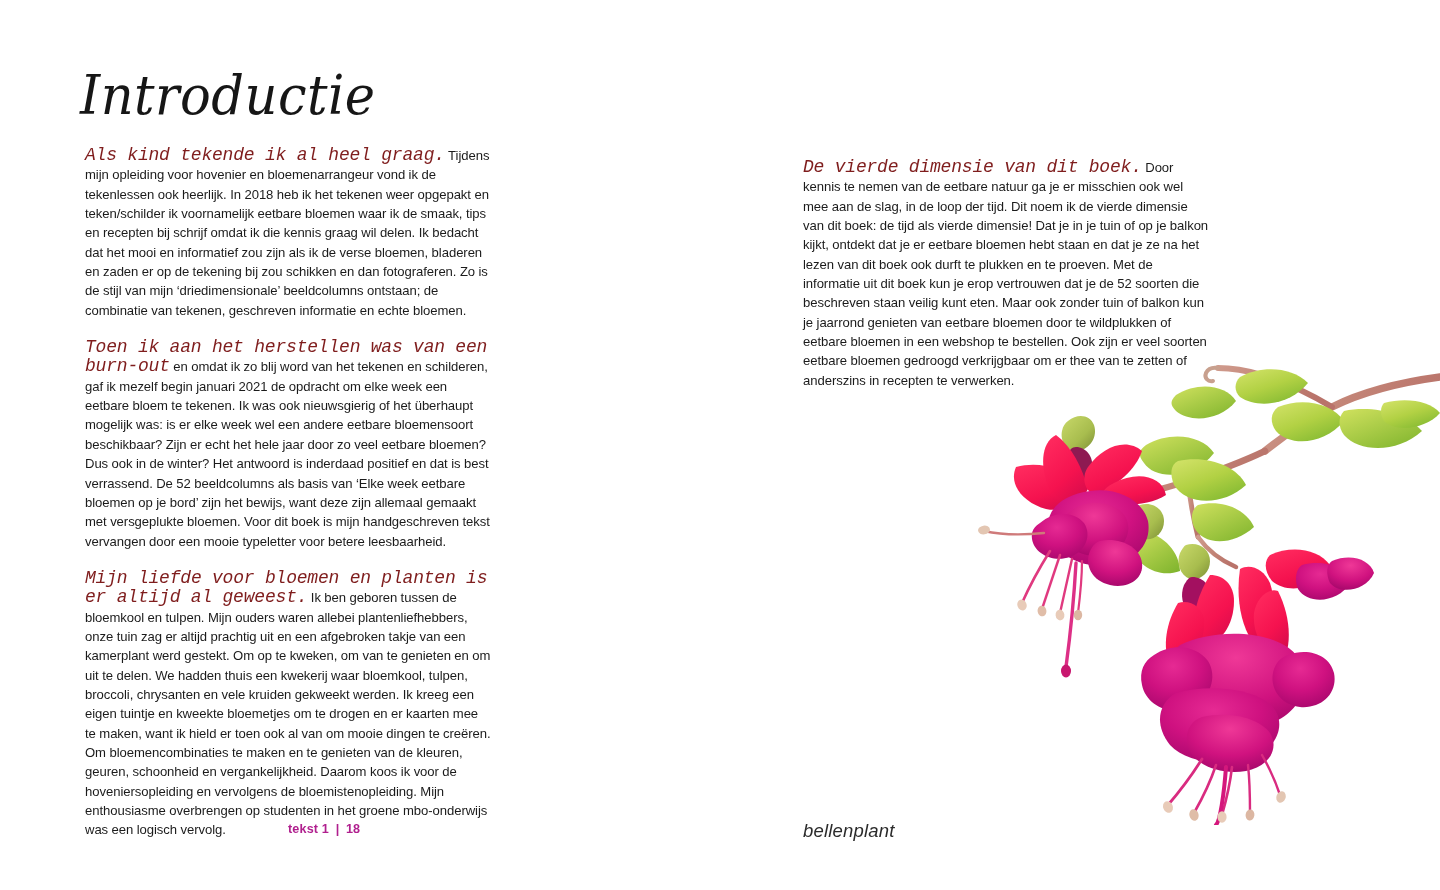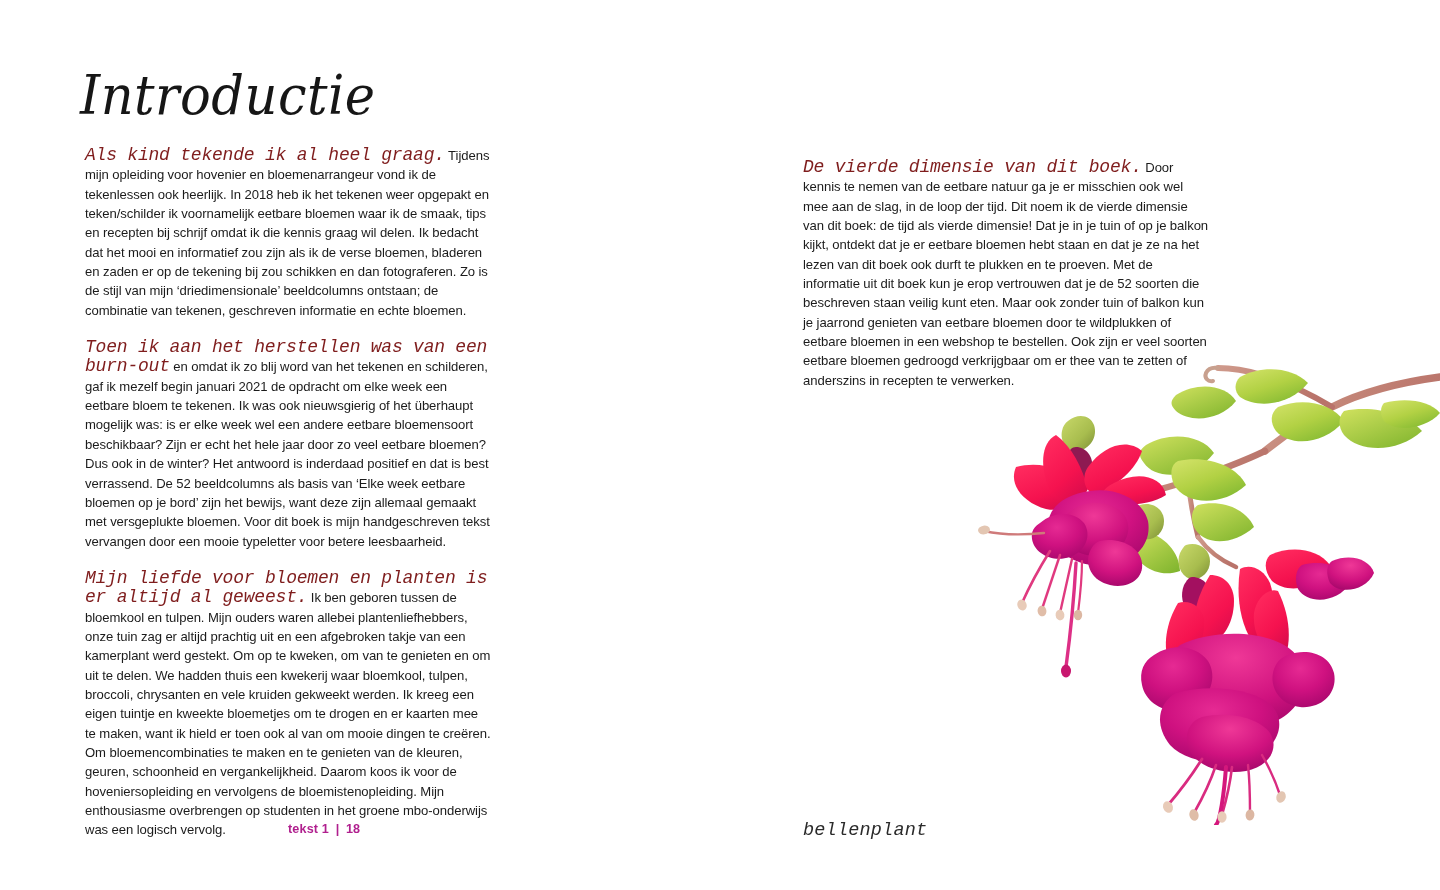--- a/index.html
+++ b/index.html
@@ -91,21 +91,21 @@
   }
   .pagina .sep {
     color: #b01f8e;
     padding: 0 3px;
   }
 
   .caption {
     position: absolute;
     left: 803px;
     top: 820px;
-    font-family: Liberation Mono, monospace;
+    font-family: Liberation Sans, sans-serif;
     font-style: italic;
     font-size: 18.5px;
     color: #2b2b2b;
     letter-spacing: 0.2px;
   }
 
   
   .flower-wrap {
     position: absolute;
     left: 940px;

